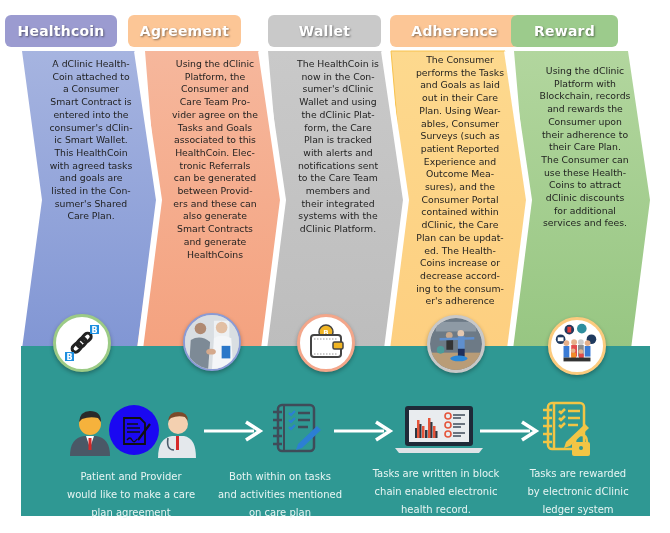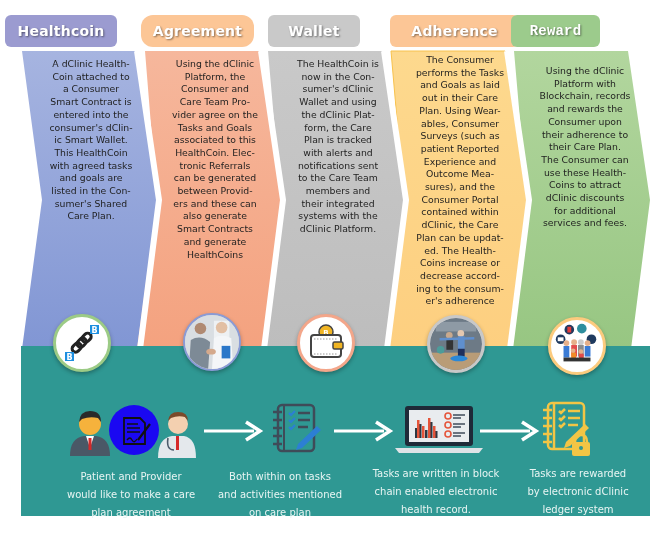--- a/index.html
+++ b/index.html
@@ -52,24 +52,24 @@
   <path d="M391,51 L505,51 L527,200 L508,349 L387,349 L404,200 Z" fill="url(#g3)" stroke="#F8C24C" stroke-width="1"></path>
   <path d="M514,51 L628,51 L650,200 L631,349 L510,349 L527,200 Z" fill="url(#g4)"></path>
 
   <path d="M137,51 L159,200 L140,349" stroke="#fff" stroke-width="6" fill="none"></path>
   <path d="M261,51 L283,200 L264,349" stroke="#fff" stroke-width="6" fill="none"></path>
   <path d="M384,51 L406,200 L387,349" stroke="#fff" stroke-width="6" fill="none"></path>
   <path d="M507,51 L529,200 L510,349" stroke="#fff" stroke-width="6" fill="none"></path>
 </svg>
 
 <div class="pill" style="left:5px;width:112px;background:#9B9BD0;">Healthcoin</div>
-<div class="pill" style="left:141px;width:113px;background:#FCC696;border-radius:12px;">Agreement</div>
-<div class="pill" style="left:268px;width:92px;background:#C9C9C9;">Wallet</div>
+<div class="pill" style="left:128px;width:113px;background:#FCC696;">Agreement</div>
+<div class="pill" style="left:268px;width:113px;background:#C9C9C9;">Wallet</div>
 <div class="pill" style="left:390px;width:129px;background:#FCC696;">Adherence</div>
-<div class="pill" style="left:511px;width:89px;background:#9CCB8C;font-family:Liberation Mono, monospace;">Reward</div>
+<div class="pill" style="left:511px;width:107px;background:#9CCB8C;">Reward</div>
 
 <div class="ptext" style="left:38px;top:58px;width:106px;white-space:pre-line;">A dClinic Health-
 Coin attached to
 a Consumer
 Smart Contract is
 entered into the
 consumer's dClin-
 ic Smart Wallet.
 This HealthCoin
 with agreed tasks

